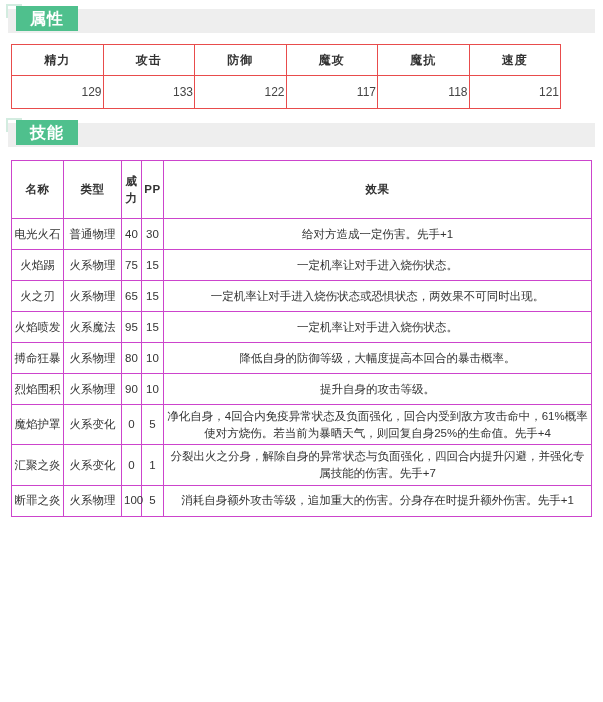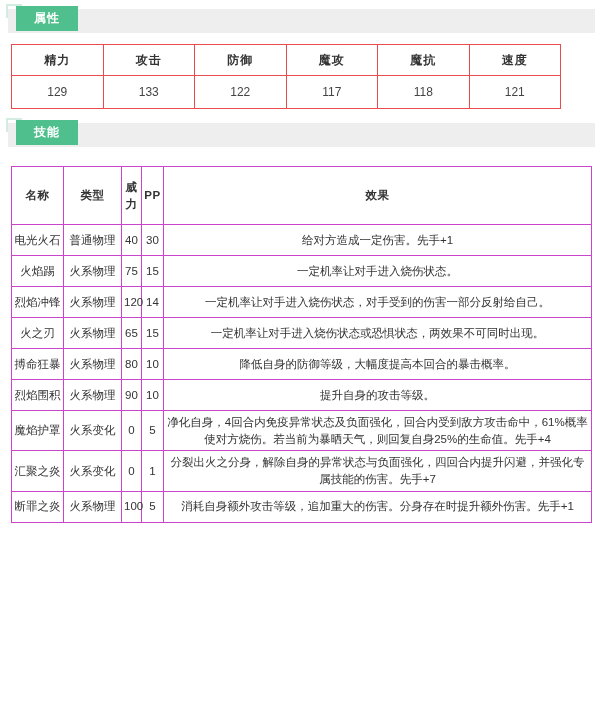--- a/index.html
+++ b/index.html
@@ -34,21 +34,21 @@
     pointer-events: none;
   }
   .section-badge {
     position: absolute;
     left: 8px;
     top: -3px;
     height: 25px;
     min-width: 62px;
     background: #4fc08d;
     color: #ffffff;
-    font-size: 12px;
+    font-size: 16px;
     font-weight: bold;
     line-height: 25px;
     text-align: center;
     padding: 0 14px;
     letter-spacing: 1px;
   }
 
   
   .attr-wrap { margin: 11px 11px 0 11px; }
   table.attr {
@@ -64,24 +64,25 @@
   }
   table.attr th {
     height: 31px;
     font-weight: bold;
     letter-spacing: 1px;
   }
   table.attr td {
     height: 33px;
     font-weight: normal;
     color: #444444;
+    text-align: right;
   }
 
   
-  .skill-wrap { margin: 19px 11px 0 11px; }
+  .skill-wrap { margin: 13px 11px 0 11px; }
   table.skills {
     width: 581px;
     border-collapse: collapse;
     table-layout: fixed;
   }
   table.skills th, table.skills td {
     border: 1px solid #cc44cc;
     text-align: center;
     font-size: 11.5px;
     color: #333333;
@@ -162,32 +163,32 @@
             <td class="col-eff eff">给对方造成一定伤害。先手+1</td>
           </tr>
           <tr>
             <td class="col-name">火焰踢</td>
             <td class="col-type">火系物理</td>
             <td class="col-power">75</td>
             <td class="col-pp">15</td>
             <td class="col-eff eff">一定机率让对手进入烧伤状态。</td>
           </tr>
           <tr>
-            <td class="col-name">烈焰冲锋</td>
-            <td class="col-type">火系物理</td>
-            <td class="col-power">120</td>
-            <td class="col-pp">14</td>
-            <td class="col-eff eff">一定机率让对手进入烧伤状态，对手受到的伤害一部分反射给自己。</td>
-          </tr>
-          <tr>
             <td class="col-name">火之刃</td>
             <td class="col-type">火系物理</td>
             <td class="col-power">65</td>
             <td class="col-pp">15</td>
             <td class="col-eff eff">一定机率让对手进入烧伤状态或恐惧状态，两效果不可同时出现。</td>
+          </tr>
+          <tr>
+            <td class="col-name">火焰喷发</td>
+            <td class="col-type">火系魔法</td>
+            <td class="col-power">95</td>
+            <td class="col-pp">15</td>
+            <td class="col-eff eff">一定机率让对手进入烧伤状态。</td>
           </tr>
           <tr>
             <td class="col-name">搏命狂暴</td>
             <td class="col-type">火系物理</td>
             <td class="col-power">80</td>
             <td class="col-pp">10</td>
             <td class="col-eff eff">降低自身的防御等级，大幅度提高本回合的暴击概率。</td>
           </tr>
           <tr>
             <td class="col-name">烈焰围积</td>

